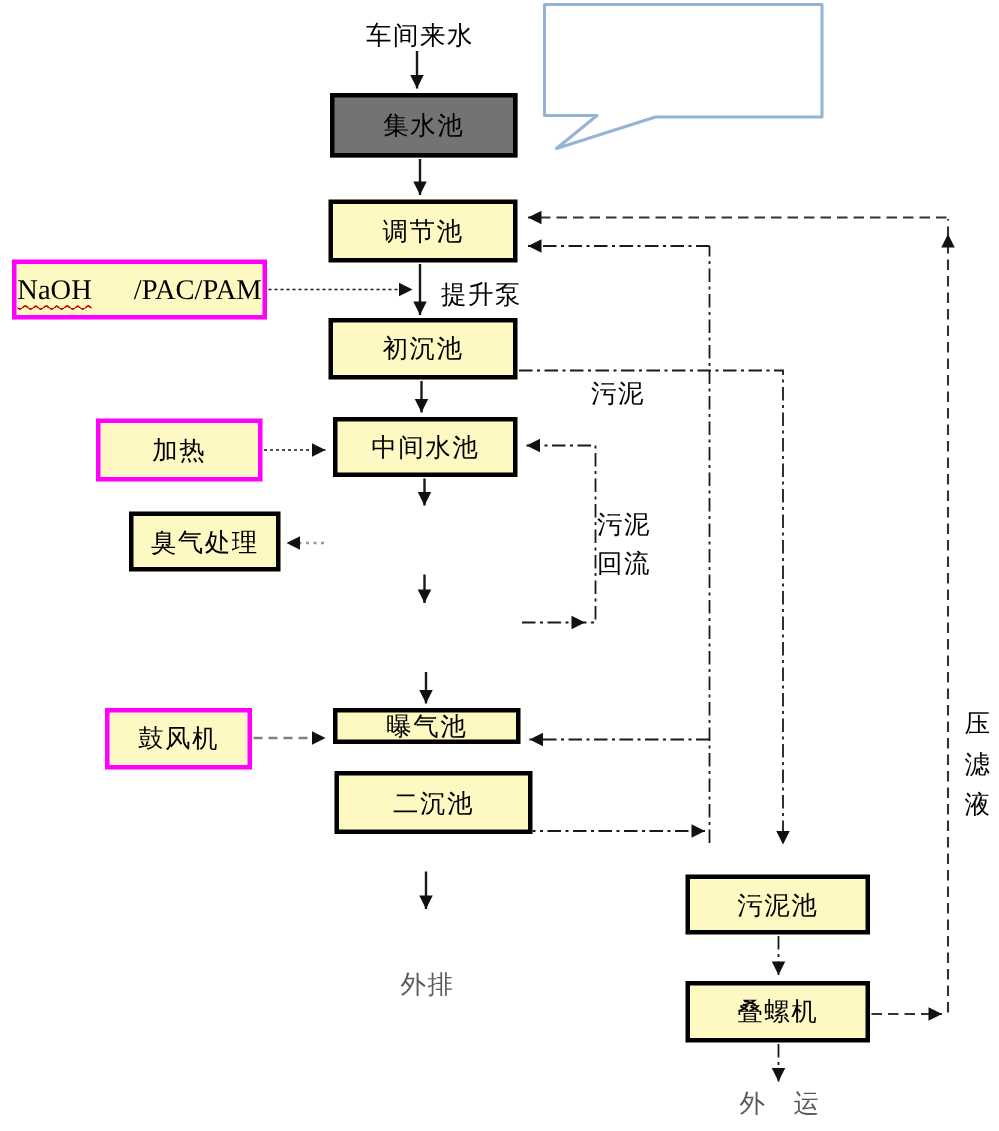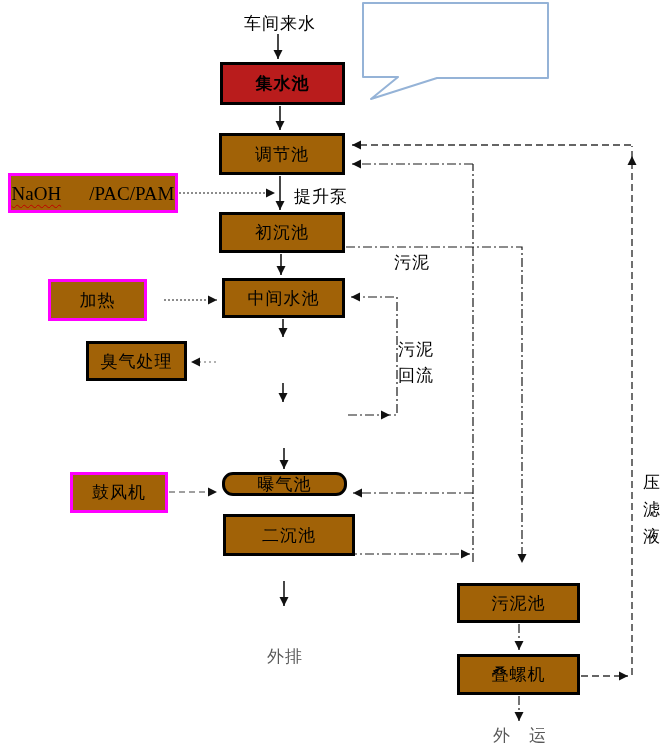--- a/index.html
+++ b/index.html
@@ -5,24 +5,24 @@
   * { margin:0; padding:0; box-sizing:border-box; }
   html,body { background:#ffffff; }
   body {
     width:666px; height:754px; position:relative; overflow:hidden;
     font-family:"Liberation Sans","DejaVu Sans",sans-serif;
   }
   #diagram { position:absolute; left:0; top:0; width:666px; height:754px; }
   #connectors { position:absolute; left:0; top:0; z-index:1; }
   .box {
     position:absolute; z-index:2; display:flex; align-items:center; justify-content:center;
-    background:#a16207; border:3px solid #000; color:#000;
+    background:#fef9c3; border:3px solid #000; color:#000;
     font-size:17px; letter-spacing:1px; line-height:1;
   }
-  .box.filled { background:#b91c1c;font-weight:bold; }
+  .box.filled { background:#737373; }
   .box.highlight { border-color:#ff00ff;gap:28px; }
   .box.serif {
     font-family:"Liberation Serif","DejaVu Serif",serif;
     font-size:19px; letter-spacing:0;
   }
   .wavy {
     text-decoration-line:underline; text-decoration-style:wavy;
     text-decoration-color:#c00000; text-decoration-thickness:1px;
     text-underline-offset:4px;
   }
@@ -97,31 +97,31 @@
     </div>
     <div class="box" style="left: 219px; top: 133px; width: 126px; height: 42px;">
       <span>调节池</span>
     </div>
     <div class="box" style="left: 219px; top: 212px; width: 126px; height: 41px;">
       <span>初沉池</span>
     </div>
     <div class="box" style="left: 222px; top: 278px; width: 123px; height: 40px;">
       <span>中间水池</span>
     </div>
-    <div class="box" style="left: 222px; top: 472px; width: 125px; height: 24px; border-radius: 11px;">
+    <div class="box" style="left: 222px; top: 472px; width: 125px; height: 24px;">
       <span>曝气池</span>
     </div>
     <div class="box" style="left: 223px; top: 514px; width: 132px; height: 42px;">
       <span>二沉池</span>
     </div>
     <div class="box highlight serif" style="left: 8px; top: 173px; width: 170px; height: 40px;">
       <span class="wavy">NaOH</span>
       <span>/PAC/PAM</span>
     </div>
-    <div class="box highlight" style="left: 48px; top: 279px; width: 99px; height: 42px;">
+    <div class="box highlight" style="left: 64px; top: 279px; width: 111px; height: 42px;">
       <span>加热</span>
     </div>
     <div class="box" style="left: 86px; top: 341px; width: 101px; height: 40px;">
       <span>臭气处理</span>
     </div>
     <div class="box highlight" style="left: 70px; top: 472px; width: 98px; height: 41px;">
       <span>鼓风机</span>
     </div>
     <div class="box" style="left: 457px; top: 583px; width: 123px; height: 40px;">
       <span>污泥池</span>

